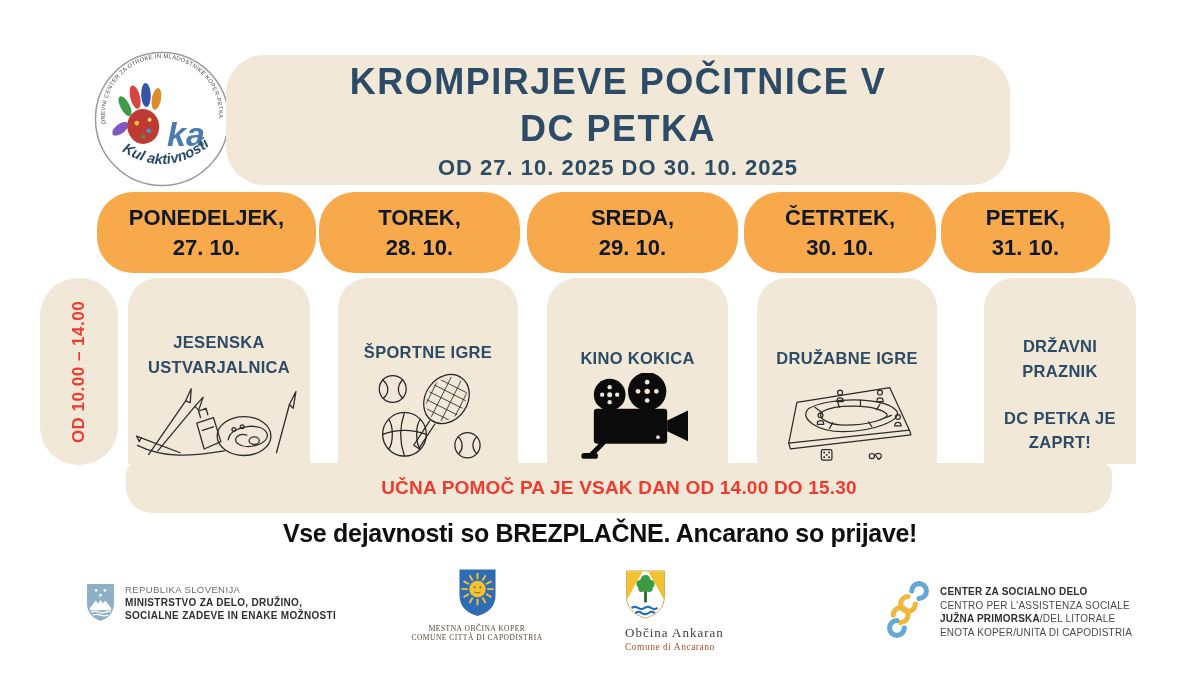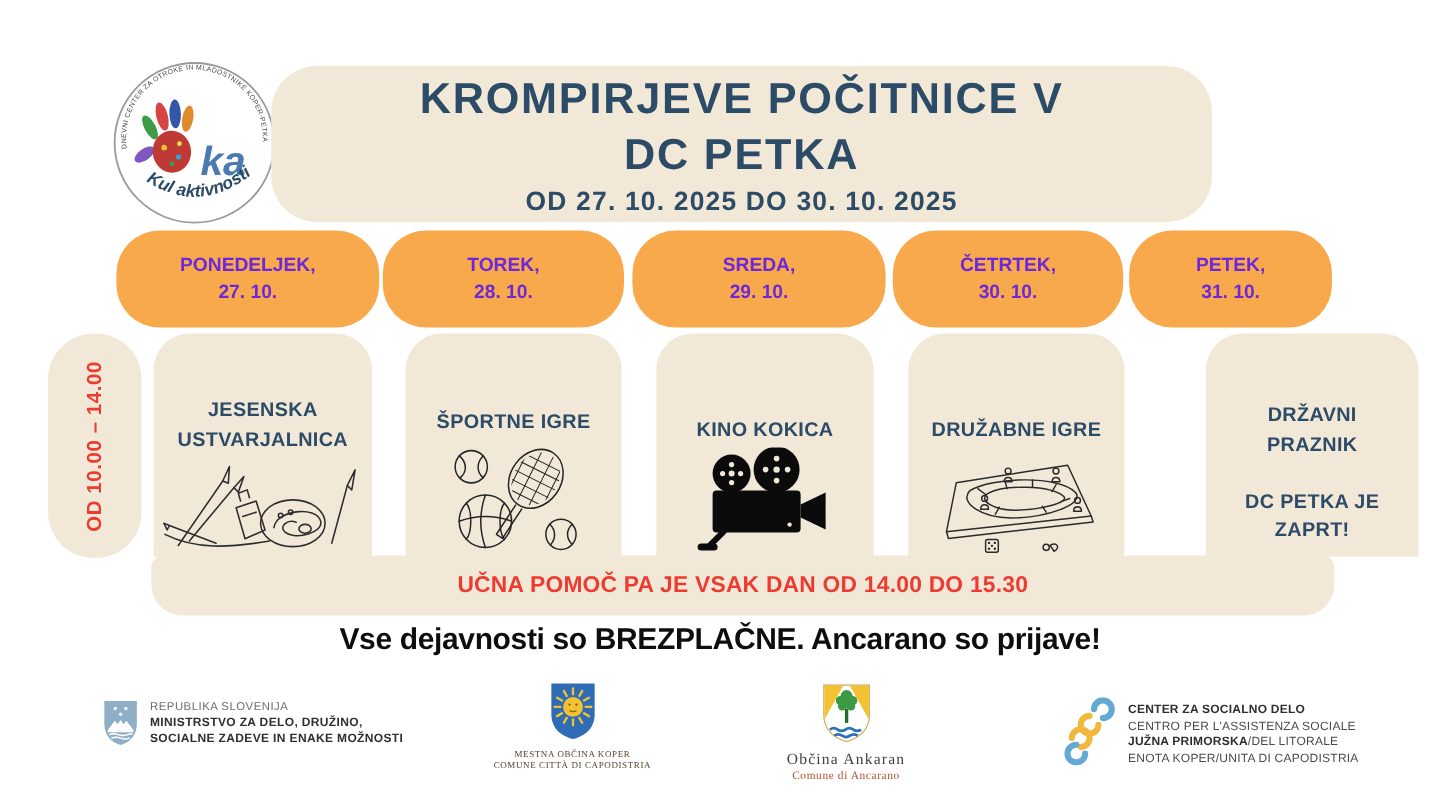--- a/index.html
+++ b/index.html
@@ -9,34 +9,34 @@
   
   .logo{position:absolute;left:93px;top:50px;width:138px;height:138px;}
   .header-box{position:absolute;left:226px;top:55px;width:784px;height:130px;background:#F2E8D8;
               border-radius:38px;display:flex;flex-direction:column;align-items:center;justify-content:center;}
   .title{font-size:36px;font-weight:bold;color:#2C4B66;letter-spacing:1.5px;line-height:1.3;text-align:center;}
   .dates{font-size:22px;font-weight:bold;color:#2C4B66;letter-spacing:1px;margin-top:3px;}
 
   
   .day-pill{position:absolute;top:192px;height:81px;background:#F7A94B;border-radius:36px;
             display:flex;flex-direction:column;align-items:center;justify-content:center;
-            color:#6d28d9;font-weight:bold;font-size:16px;line-height:1.35;}
+            color:#0f172a;font-weight:bold;font-size:22px;line-height:1.35;}
   .p1{left:97px;width:219px}.p2{left:319px;width:201px}.p3{left:527px;width:211px}
   .p4{left:744px;width:192px}.p5{left:941px;width:169px}
 
   
   .time-pill{position:absolute;left:40px;top:278px;width:78px;height:187px;background:#F2E8D8;border-radius:38px;}
   .vtext{position:absolute;left:50%;top:50%;transform:translate(-50%,-50%) rotate(-90deg);
          color:#EE3B30;font-weight:bold;font-size:17px;white-space:nowrap;letter-spacing:.5px;}
 
   
   .col{position:absolute;top:278px;height:186px;background:#F2E8D8;border-radius:30px 30px 0 0;
        display:flex;flex-direction:column;align-items:center;}
   .c1{left:128px;width:182px}.c2{left:338px;width:180px}.c3{left:547px;width:181px}
-  .c4{left:757px;width:180px}.c5{left:1005px;width:177px}
+  .c4{left:757px;width:180px}.c5{left:984px;width:152px}
   .activity{color:#2C4B66;font-weight:bold;font-size:16.5px;letter-spacing:.3px;text-align:center;line-height:1.5;}
   .c1 .activity{margin-top:52px;width:160px}
   .c2 .activity{margin-top:62px}
   .c3 .activity{margin-top:68px}
   .c4 .activity{margin-top:68px}
   .c5 .activity{margin-top:56px;width:150px}
   .c5 .activity2{margin-top:22px;width:135px}
   .icon-art{width:168px;height:76px;margin-top:6px}
   .icon-sport{width:126px;height:96px;margin-top:2px}
   .icon-camera{width:138px;height:90px;margin-top:2px}
@@ -53,21 +53,21 @@
   .f-ministry{position:absolute;left:85px;top:583px;display:flex;gap:9px;align-items:center;}
   .f-ministry svg{width:31px;height:39px;flex:none;}
   .min-l1{font-size:9.5px;color:#6e6e6e;letter-spacing:.4px;line-height:13px;}
   .min-l2,.min-l3{font-size:10px;font-weight:bold;color:#2f2f2f;letter-spacing:.3px;line-height:13px;}
 
   .f-koper{position:absolute;left:407px;top:568px;width:140px;display:flex;flex-direction:column;align-items:center;}
   .f-koper svg{width:39px;height:50px;}
   .kop-l1,.kop-l2{font-family:"Liberation Serif",serif;font-size:7.5px;color:#5a4632;letter-spacing:.5px;line-height:9px;}
   .kop-l1{margin-top:6px;}
 
-  .f-ankaran{position:absolute;left:625px;top:570px;width:160px;display:flex;flex-direction:column;align-items:center;}
+  .f-ankaran{position:absolute;left:625px;top:570px;width:160px;display:flex;flex-direction:column;}
   .f-ankaran svg{width:41px;height:50px;}
   .ank-l1{font-family:"Liberation Serif",serif;font-size:13px;color:#3f3f3f;letter-spacing:1px;margin-top:5px;}
   .ank-l2{font-family:"Liberation Serif",serif;font-size:9.5px;color:#B05226;letter-spacing:.5px;margin-top:1px;}
 
   .f-csd{position:absolute;left:884px;top:581px;display:flex;gap:8px;align-items:flex-start;}
   .f-csd svg{width:48px;height:57px;flex:none;}
   .csd-text{margin-top:4px;}
   .csd-l1{font-size:10px;font-weight:bold;color:#2f2f2f;line-height:13.5px;letter-spacing:.2px;}
   .csd-l2,.csd-l4{font-size:10px;color:#4a4a4a;line-height:13.5px;letter-spacing:.2px;}
   .csd-l3{font-size:10px;color:#4a4a4a;line-height:13.5px;letter-spacing:.2px;}

